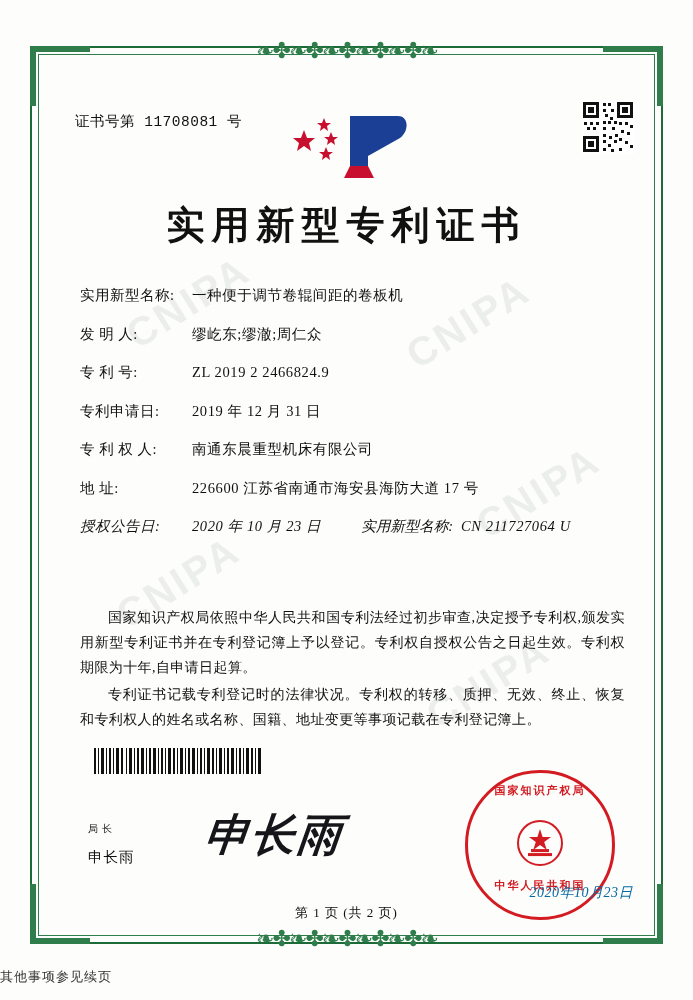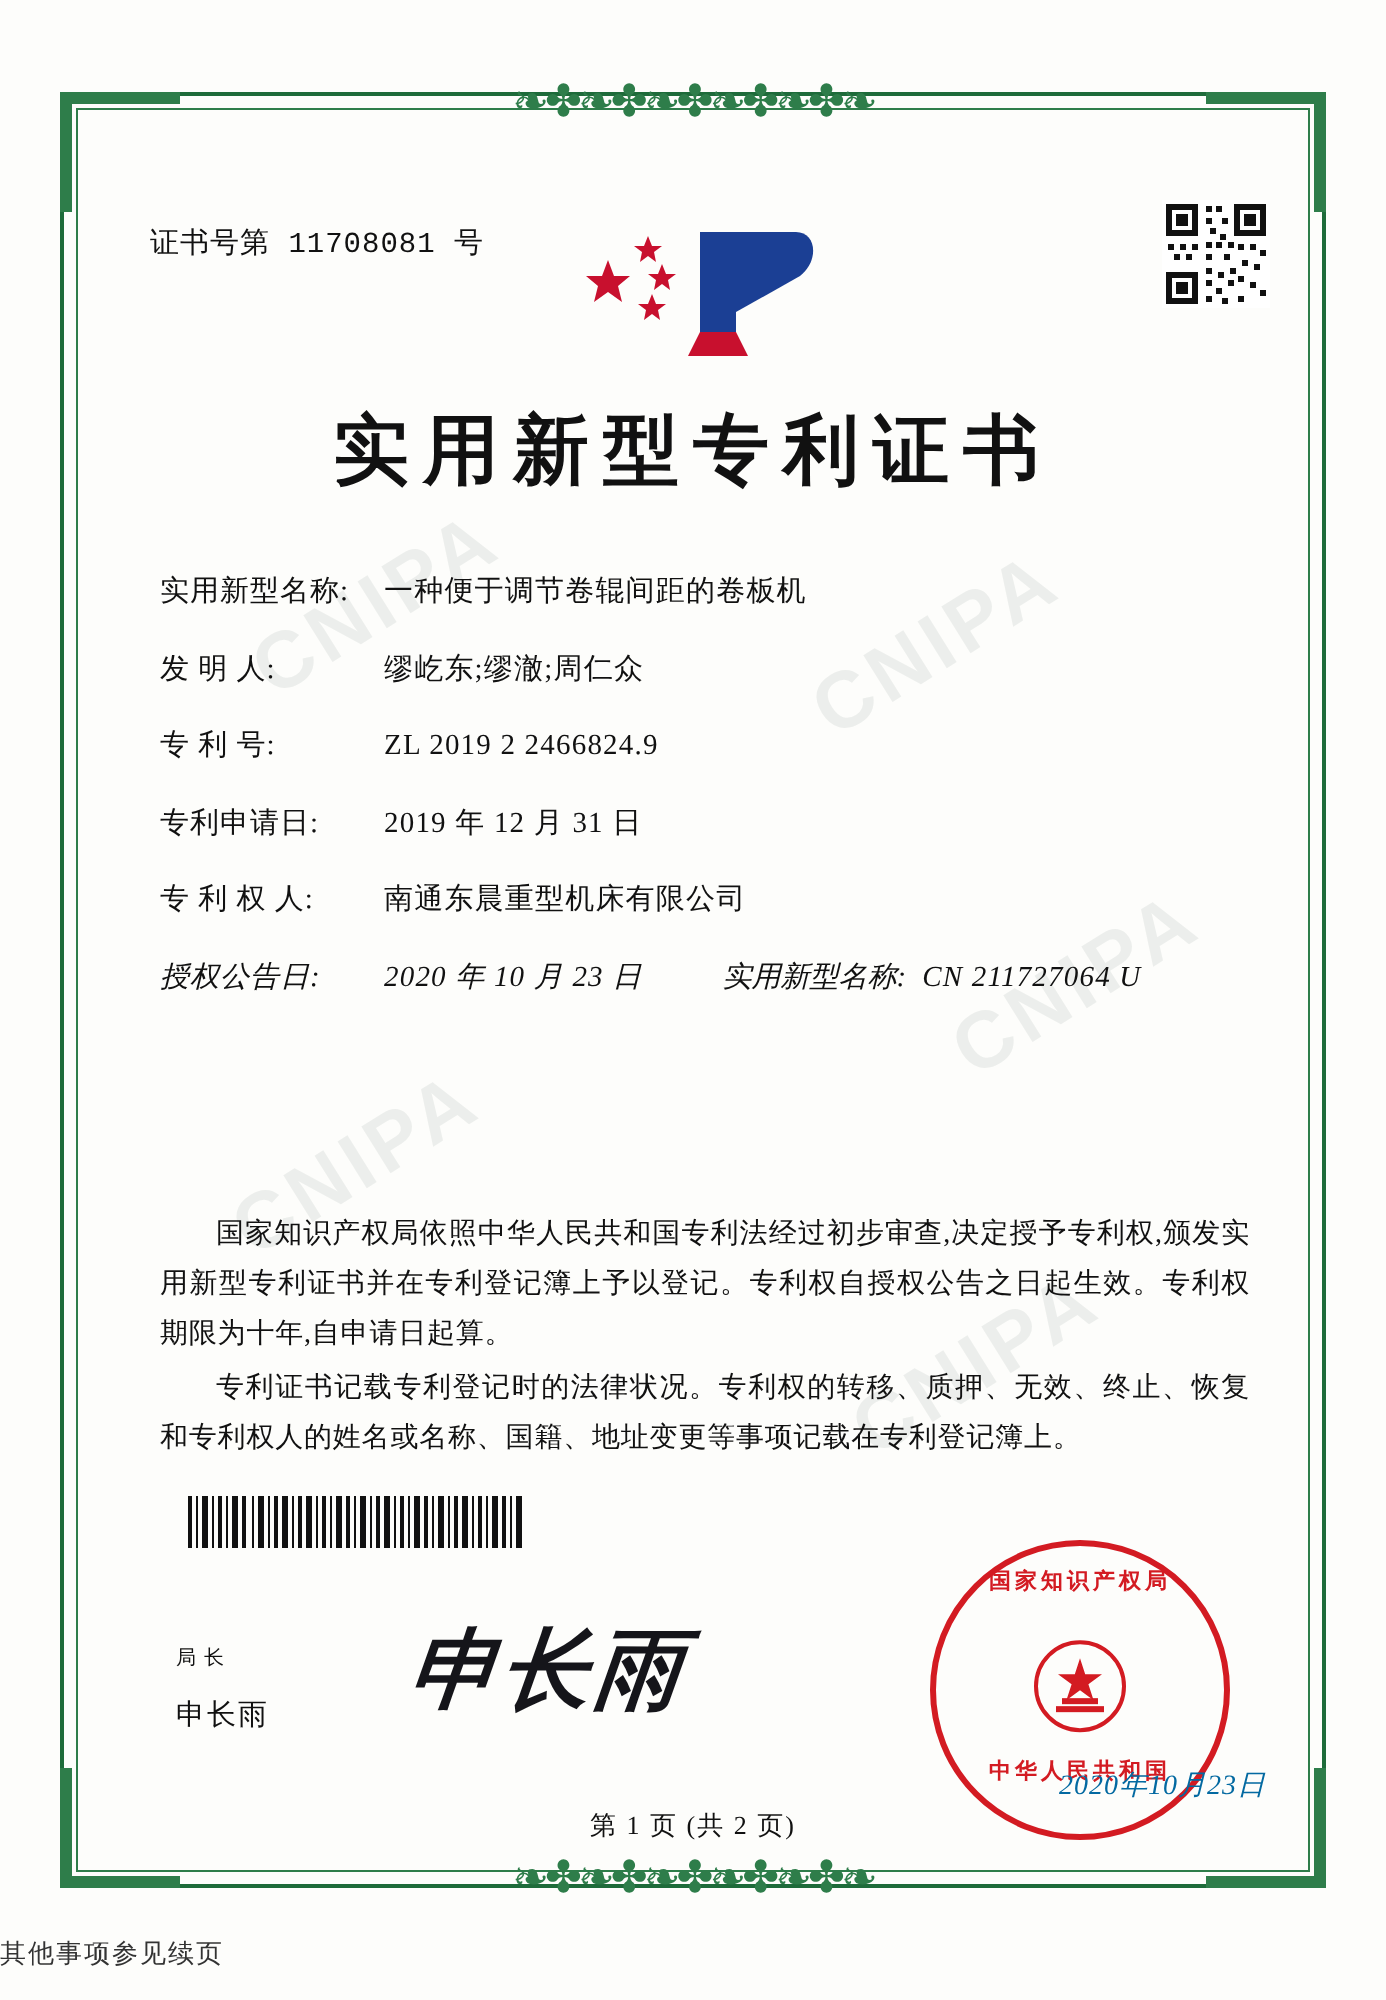--- a/index.html
+++ b/index.html
@@ -305,20 +305,24 @@
       <span class="val">ZL 2019 2 2466824.9</span>
     </div>
     <div class="row">
       <span class="lbl">专利申请日:</span>
       <span class="val">2019 年 12 月 31 日</span>
     </div>
     <div class="row">
       <span class="lbl">专 利 权 人:</span>
       <span class="val">南通东晨重型机床有限公司</span>
     </div>
+    <div class="row">
+      <span class="lbl">地 址:</span>
+      <span class="val">226600 江苏省南通市海安县海防大道 17 号</span>
+    </div>
     <div class="row dual">
       <span class="lbl">授权公告日:</span>
       <span class="val">2020 年 10 月 23 日</span>
       <span class="lbl2">实用新型名称:</span>
       <span class="val" style="margin-left:8px">CN 211727064 U</span>
     </div>
   </div>
 
   <div class="paras">
     <p>国家知识产权局依照中华人民共和国专利法经过初步审查,决定授予专利权,颁发实用新型专利证书并在专利登记簿上予以登记。专利权自授权公告之日起生效。专利权期限为十年,自申请日起算。</p>

